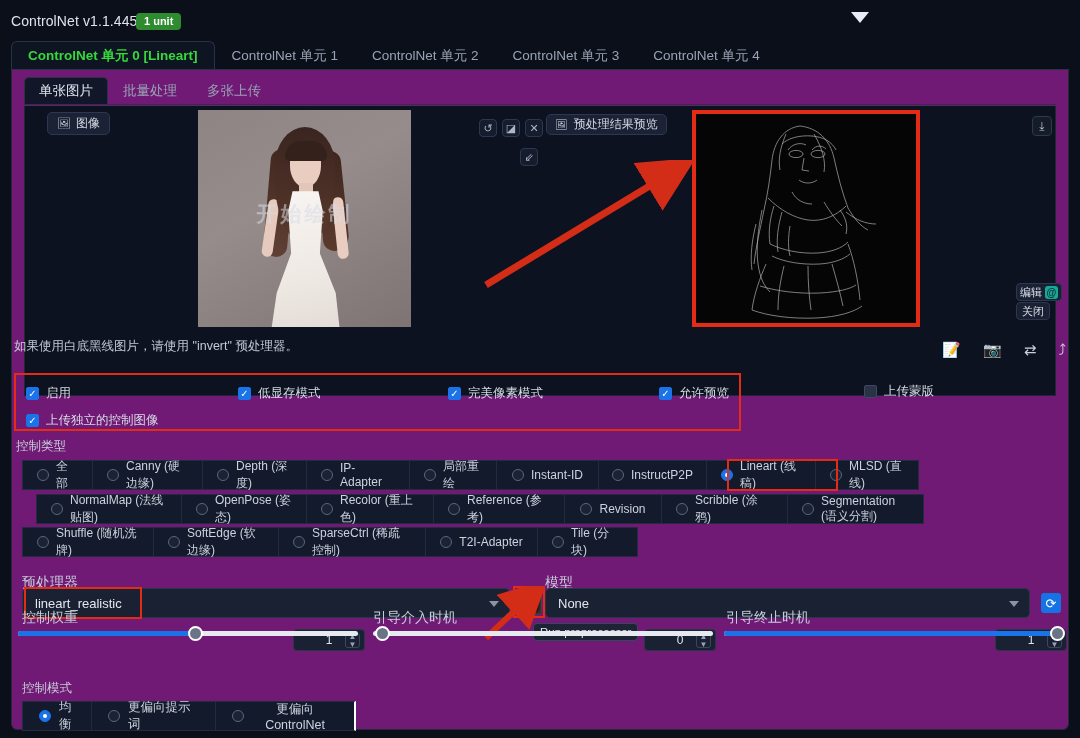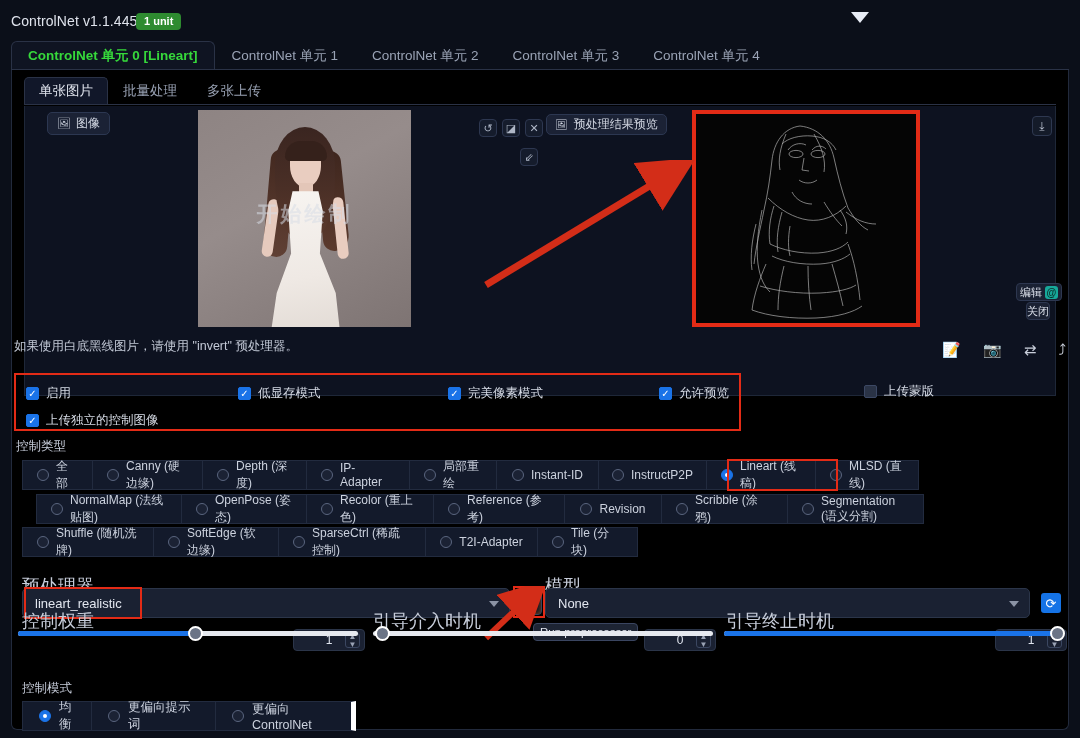--- a/index.html
+++ b/index.html
@@ -44,21 +44,21 @@
   .tab-o.active {
     background: #0f1422; border-color: #2a3246;
     border-radius: 6px 6px 0 0; color: #cfd5e2;
     font-weight: bold;
   }
   .tab-o.active .hl { color: #36d93b; }
 
   
   .panel {
     position: absolute; left: 11px; top: 70px; width: 1058px; height: 660px;
-    background: #000000; border: 1px solid #222a3c; border-top: none;
+    background: #701a75; border: 1px solid #222a3c; border-top: none;
     border-radius: 0 0 6px 6px;
   }
 
   
   .tabs-inner {
     position: absolute; left: 12px; top: 8px; width: 1032px; height: 27px;
     border-bottom: 1px solid #2a3246; display: flex; align-items: flex-end;
   }
   .tab-i {
     height: 27px; padding: 0 14px; font-size: 13.5px; color: #99a2b4;
@@ -175,21 +175,21 @@
     font-size: 11px; color: #dbe0ea; cursor: pointer;
   }
   .pp-ico {
     width: 13px; height: 13px; background: #17a89a; border-radius: 3px;
     display: flex; align-items: center; justify-content: center;
     color: #08302c; font-size: 10px; font-weight: bold;
   }
   .close-chip {
     position: absolute; right: 30px; top: 302px; height: 18px;
     background: #1a2133; border: 1px solid #2d3750; border-radius: 4px;
-    display: flex; align-items: center; padding: 0 0;
+    display: flex; align-items: center; padding: 0 5px;
     font-size: 11px; color: #dbe0ea; cursor: pointer;
   }
 
   
   .hint {
     position: absolute; left: 14px; top: 338px; font-size: 12.5px; color: #c3c9d6;
   }
   .tool-icons { position: absolute; right: 14px; top: 342px; display: flex; gap: 22px; }
   .tool-ico { font-size: 15px; color: #c9cfdb; cursor: pointer; line-height: 1; }
 
@@ -218,21 +218,21 @@
   .radio {
     width: 12px; height: 12px; border-radius: 50%; border: 1px solid #5a657f;
     background: #1b2234; display: flex; align-items: center; justify-content: center;
     flex: 0 0 auto;
   }
   .radio.on { border-color: #1a73e8; background: #1a73e8; }
   .radio.on::after { content: ""; width: 4px; height: 4px; border-radius: 50%; background: #fff; }
   .ct-hl { position: absolute; border: 2px solid #e32b16; pointer-events: none; }
 
   
-  .fld-label { position: absolute; font-size: 18px; color: #c6ccd9; }
+  .fld-label { position: absolute; font-size: 14px; color: #c6ccd9; }
   .select {
     position: absolute; height: 30px; background: #1a2132; border: 1px solid #2b3549;
     border-radius: 5px; display: flex; align-items: center; padding: 0 12px;
     font-size: 13px; color: #e2e6ef; cursor: pointer;
   }
   .caret { position: absolute; right: 10px; top: 12px; width: 0; height: 0;
     border-left: 5px solid transparent; border-right: 5px solid transparent;
     border-top: 6px solid #8b93a5; }
   .sel-hl { position: absolute; border: 2px solid #e32b16; pointer-events: none; }
   .star-btn {
@@ -277,21 +277,21 @@
     background: #6b7486; border: 2px solid #fff; top: -5px; cursor: pointer;
   }
 
   
   .cm-row { position: absolute; display: flex; }
   .cm {
     height: 30px; display: flex; align-items: center; gap: 8px; padding: 0 16px;
     font-size: 12.5px; color: #ccd2de; cursor: pointer;
     background: #131a2b; border: 1px solid #222b3f; border-right: none;
   }
-  .cm:last-child { border-right: 5px solid #ffffff; }
+  .cm:last-child { border-right: 2px solid #ffffff; text-align: center; }
 </style>
 </head>
 <body>
 
 <div class="app">
 
   <div class="header">
     <div class="hdr-title">ControlNet v1.1.445</div>
     <div class="unit-badge">1 unit</div>
     <div class="collapse-arrow"></div>

